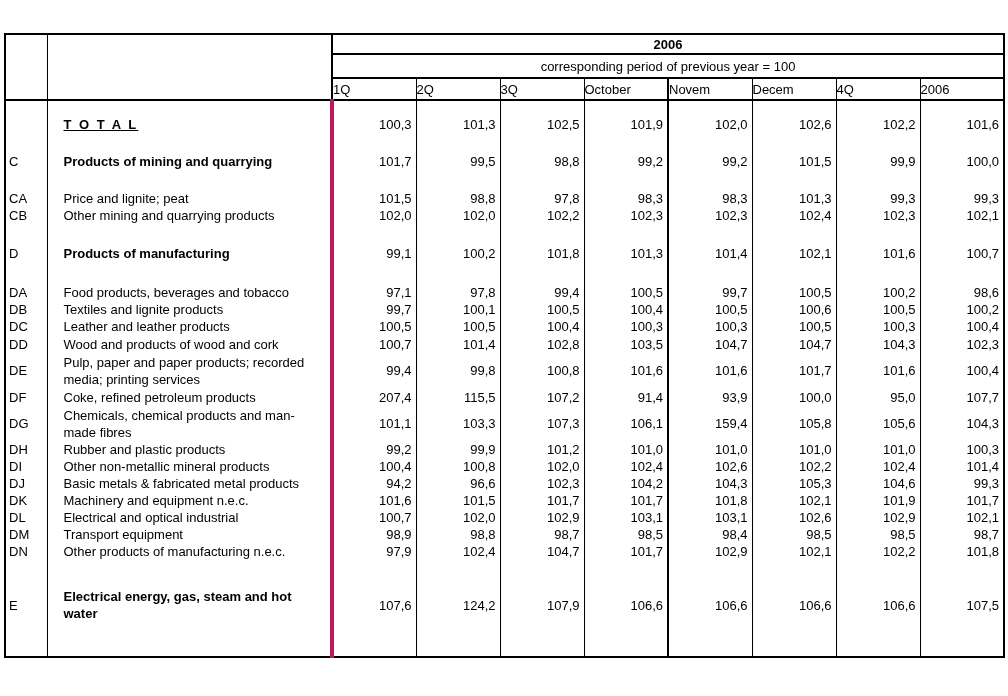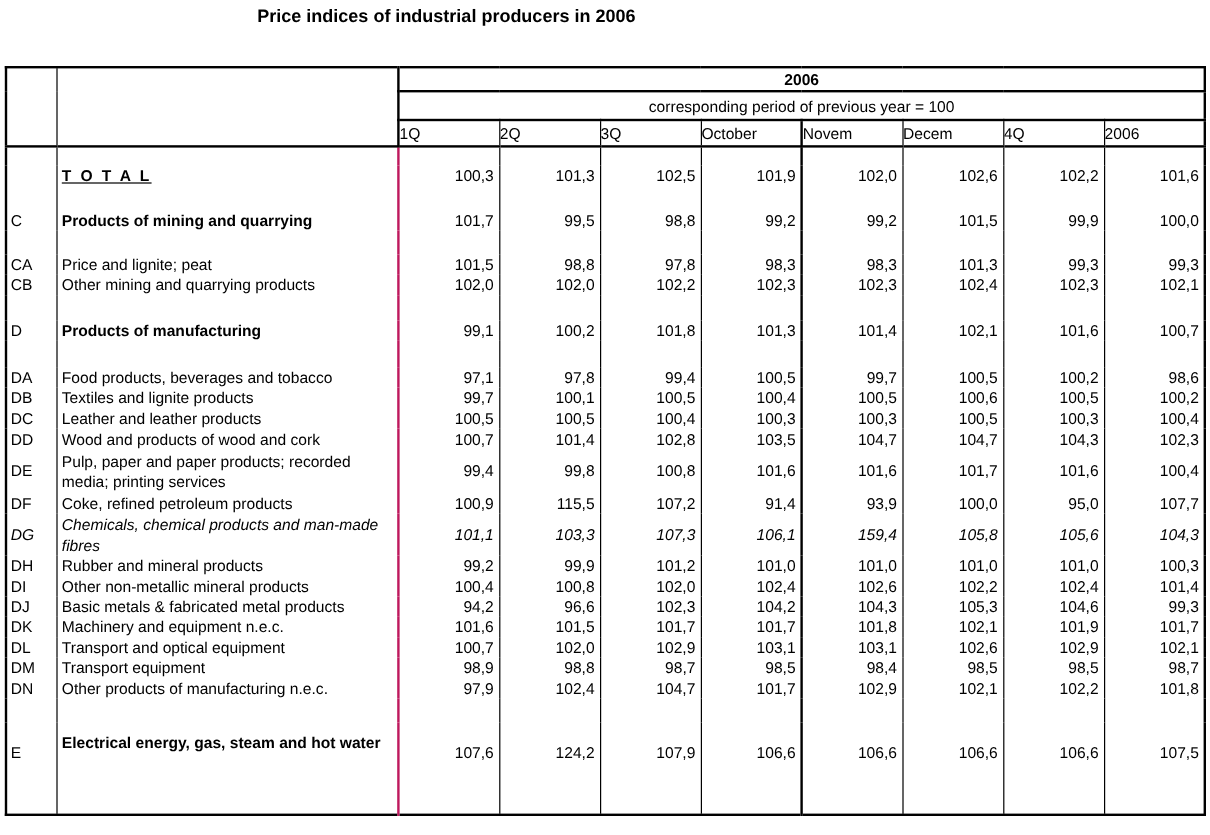--- a/index.html
+++ b/index.html
@@ -62,22 +62,22 @@
     border-bottom: 2px solid #000;
     height: 20px;
   }
   
   td.code {
     border-right: 1px solid #000;
     padding-left: 3px;
     text-align: left;
   }
   td.lbl {
-    border-right: 2px solid #be185d;
-    padding-left: 4px;
+    border-right: 4px solid #be185d;
+    padding-left: 16px;
     padding-right: 3px;
     text-align: left;
   }
   td.val {
     border-right: 1px solid #000;
     text-align: right;
     padding-right: 4px;
   }
   .thick-right { border-right: 2px solid #000 !important; }
   
@@ -89,21 +89,20 @@
   tr.style-bold td.lbl { font-weight: bold; }
   tr.style-bold2 td { vertical-align: top; }
   tr.style-bold2 td.lbl { font-weight: bold; padding-top: 8px; }
   tr.style-bold2 td.val { padding-top: 17px; }
   tr.style-bold2 td.code { padding-top: 17px; }
 </style>
 </head>
 <body>
 
 <div class="page">
-  <div class="title">Price indices of industrial producers in 2006</div>
 
   <table class="price-table">
     <colgroup>
       <col style="width:42px">
       <col style="width:285px">
       <col style="width:84px">
         <col style="width:84px">
         <col style="width:84px">
         <col style="width:84px">
       <col style="width:84px">
@@ -308,44 +307,44 @@
           <td class="val">100,8</td>
           <td class="val thick-right">101,6</td>
           <td class="val">101,6</td>
           <td class="val">101,7</td>
           <td class="val">101,6</td>
           <td class="val">100,4</td>
         </tr>
         <tr class="style-normal" style="height: 18px;">
           <td class="code">DF</td>
           <td class="lbl">Coke, refined petroleum products</td>
-          <td class="val">100,9</td>
+          <td class="val">207,4</td>
           <td class="val">115,5</td>
           <td class="val">107,2</td>
           <td class="val thick-right">91,4</td>
           <td class="val">93,9</td>
           <td class="val">100,0</td>
           <td class="val">95,0</td>
           <td class="val">107,7</td>
         </tr>
-        <tr class="style-normal2" style="height: 35px; font-style: italic;">
+        <tr class="style-normal2" style="height: 35px;">
           <td class="code">DG</td>
           <td class="lbl">Chemicals, chemical products and man-made fibres</td>
           <td class="val">101,1</td>
           <td class="val">103,3</td>
           <td class="val">107,3</td>
           <td class="val thick-right">106,1</td>
           <td class="val">159,4</td>
           <td class="val">105,8</td>
           <td class="val">105,6</td>
           <td class="val">104,3</td>
         </tr>
         <tr class="style-normal" style="height: 17px;">
           <td class="code">DH</td>
-          <td class="lbl">Rubber and mineral products</td>
+          <td class="lbl">Rubber and plastic products</td>
           <td class="val">99,2</td>
           <td class="val">99,9</td>
           <td class="val">101,2</td>
           <td class="val thick-right">101,0</td>
           <td class="val">101,0</td>
           <td class="val">101,0</td>
           <td class="val">101,0</td>
           <td class="val">100,3</td>
         </tr>
         <tr class="style-normal" style="height: 17px;">
@@ -379,21 +378,21 @@
           <td class="val">101,5</td>
           <td class="val">101,7</td>
           <td class="val thick-right">101,7</td>
           <td class="val">101,8</td>
           <td class="val">102,1</td>
           <td class="val">101,9</td>
           <td class="val">101,7</td>
         </tr>
         <tr class="style-normal" style="height: 17px;">
           <td class="code">DL</td>
-          <td class="lbl">Transport and optical equipment</td>
+          <td class="lbl">Electrical and optical industrial</td>
           <td class="val">100,7</td>
           <td class="val">102,0</td>
           <td class="val">102,9</td>
           <td class="val thick-right">103,1</td>
           <td class="val">103,1</td>
           <td class="val">102,6</td>
           <td class="val">102,9</td>
           <td class="val">102,1</td>
         </tr>
         <tr class="style-normal" style="height: 17px;">

